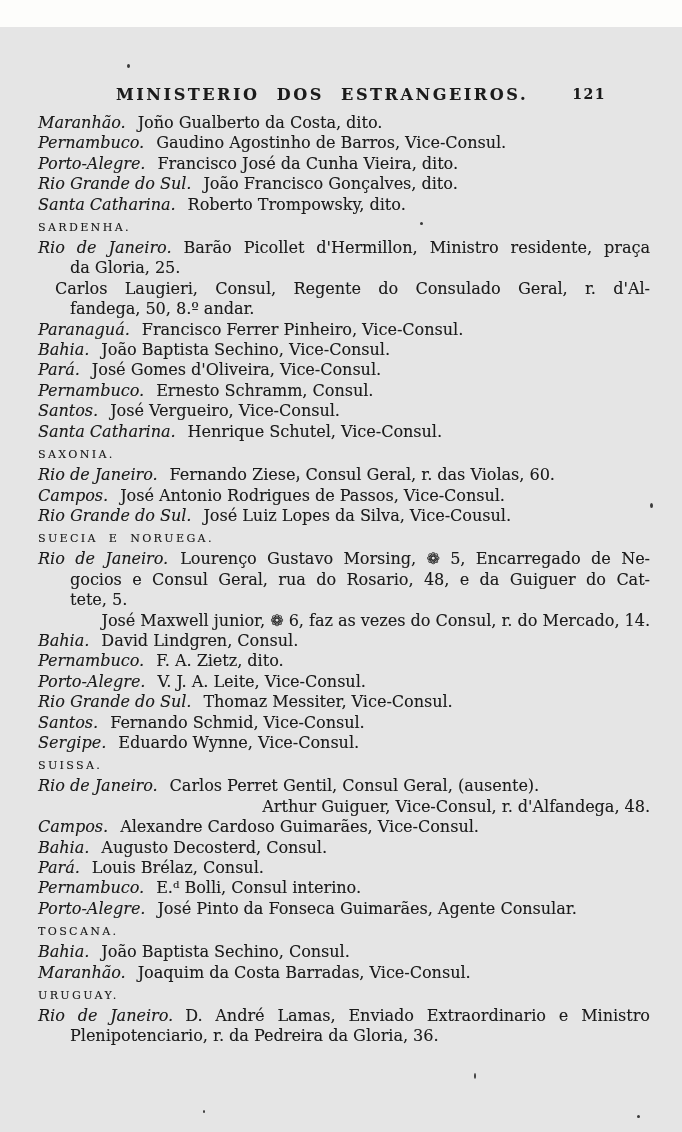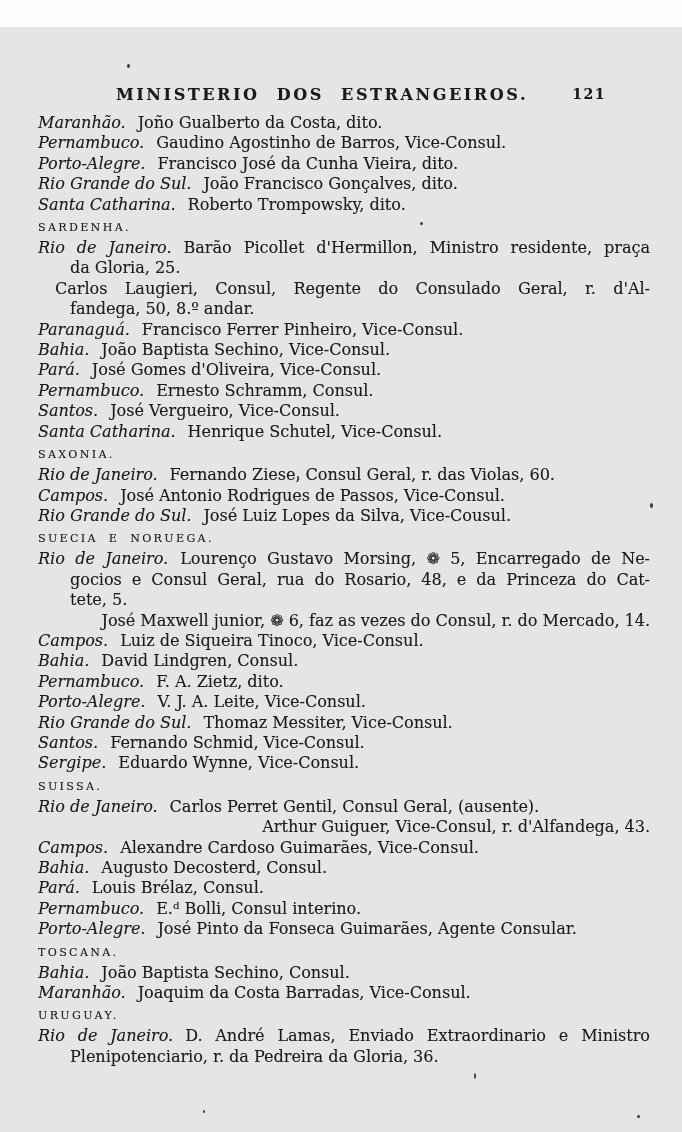--- a/index.html
+++ b/index.html
@@ -100,28 +100,25 @@
           <div class="line"><i class="place">Campos.</i> José Antonio Rodrigues de Passos, Vice-Consul.</div>
         </div>
         <div>
           <div class="line"><i class="place">Rio Grande do Sul.</i> José Luiz Lopes da Silva, Vice-Cousul.</div>
         </div>
       </div>
       <div>
         <div class="sec-heading">SUECIA E NORUEGA.</div>
         <div>
           <div class="line just"><i class="place">Rio de Janeiro.</i> Lourenço Gustavo Morsing, ❁ 5, Encarregado de Ne-</div>
-          <div class="line cont just">gocios e Consul Geral, rua do Rosario, 48, e da Princeza do Cat-</div>
+          <div class="line cont just">gocios e Consul Geral, rua do Rosario, 48, e da Guiguer do Cat-</div>
           <div class="line cont">tete, 5.</div>
         </div>
         <div>
           <div class="line hang">José Maxwell junior, ❁ 6, faz as vezes do Consul, r. do Mercado, 14.</div>
-        </div>
-        <div>
-          <div class="line"><i class="place">Campos.</i> Luiz de Siqueira Tinoco, Vice-Consul.</div>
         </div>
         <div>
           <div class="line"><i class="place">Bahia.</i> David Lindgren, Consul.</div>
         </div>
         <div>
           <div class="line"><i class="place">Pernambuco.</i> F. A. Zietz, dito.</div>
         </div>
         <div>
           <div class="line"><i class="place">Porto-Alegre.</i> V. J. A. Leite, Vice-Consul.</div>
         </div>
@@ -134,21 +131,21 @@
         <div>
           <div class="line"><i class="place">Sergipe.</i> Eduardo Wynne, Vice-Consul.</div>
         </div>
       </div>
       <div>
         <div class="sec-heading">SUISSA.</div>
         <div>
           <div class="line"><i class="place">Rio de Janeiro.</i> Carlos Perret Gentil, Consul Geral, (ausente).</div>
         </div>
         <div>
-          <div class="line hang">Arthur Guiguer, Vice-Consul, r. d'Alfandega, 43.</div>
+          <div class="line hang">Arthur Guiguer, Vice-Consul, r. d'Alfandega, 48.</div>
         </div>
         <div>
           <div class="line"><i class="place">Campos.</i> Alexandre Cardoso Guimarães, Vice-Consul.</div>
         </div>
         <div>
           <div class="line"><i class="place">Bahia.</i> Augusto Decosterd, Consul.</div>
         </div>
         <div>
           <div class="line"><i class="place">Pará.</i> Louis Brélaz, Consul.</div>
         </div>

